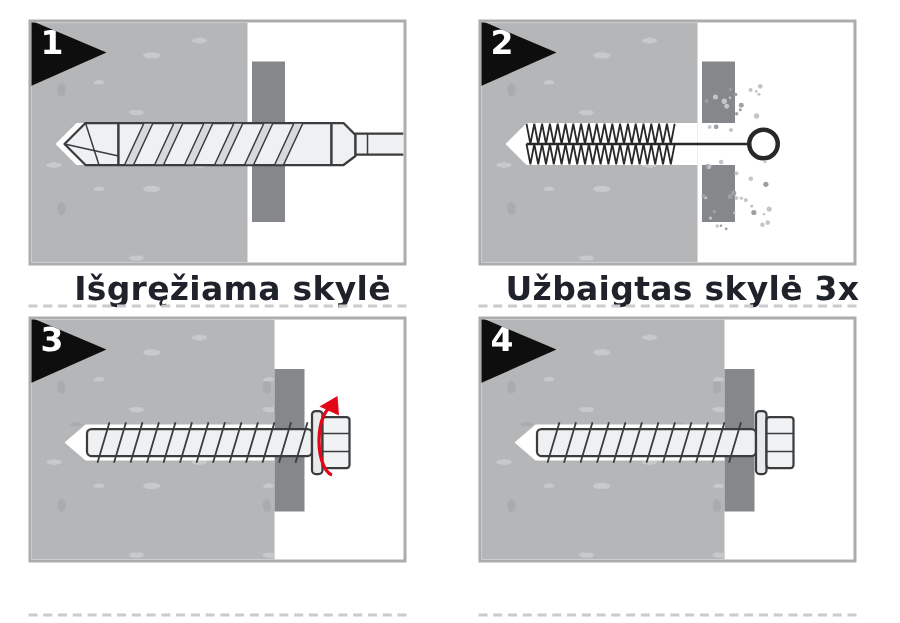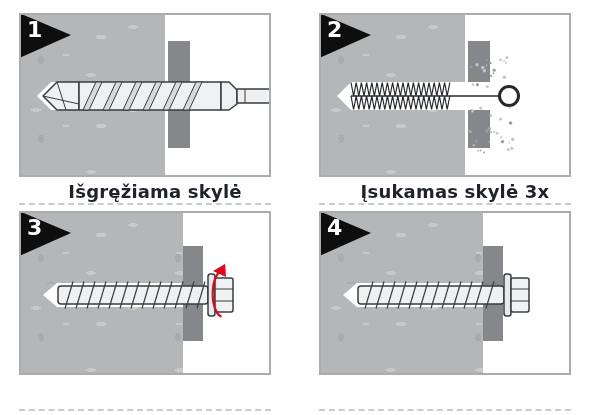--- a/index.html
+++ b/index.html
@@ -25,21 +25,21 @@
   .c-wide{width:162px}
   .plate{position:absolute;background:var(--plate);}
   .plate-a{left:147px;top:26px;width:22px;height:41px}
   .plate-b{left:147px;top:95px;width:22px;height:38px}
   .plate-c{left:162px;top:33px;width:20px;height:95px}
   .art{position:absolute;left:0;top:0;width:248px;height:160px;display:block}
   .badge{position:absolute;left:-2px;top:-2px;width:52px;height:48px;background:var(--badge);
          clip-path:polygon(0 0,100% 46%,0 94%);}
   .badge-num{position:absolute;left:8px;top:4px;color:#fff;font-weight:bold;font-size:22px;
              font-family:"DejaVu Sans",sans-serif;}
-  .caption{position:absolute;width:260px;text-align:center;font-weight:bold;font-size:18px;
+  .caption{position:absolute;width:260px;text-align:center;font-weight:bold;font-size:22px;
            color:var(--caption);letter-spacing:.2px;}
   .cap1{left:25px;top:181px}
   .cap2{left:325px;top:181px}
   .cap3{left:25px;top:380px}
   .cap4{left:325px;top:380px}
   .rule{position:absolute;width:252px;height:0;border-top:2px dashed var(--rule);}
   .r1a{left:19px;top:203px}
   .r1b{left:319px;top:203px}
   .r2a{left:19px;top:409px}
   .r2b{left:319px;top:409px}
@@ -135,21 +135,21 @@
           <circle cx="190.85239049739903" cy="133.37462283397326" r="1.56" fill="#c3c6c8"></circle>
           <circle cx="152.6928019396437" cy="130.40056286624167" r="1.08" fill="#c3c6c8"></circle>
           <circle cx="148.04644195569563" cy="115.88972965301946" r="1.36" fill="#9ba0a3"></circle>
           <circle cx="180.18153690753388" cy="122.40106446214486" r="1.06" fill="#c3c6c8"></circle>
         </g>
       </svg>
     <div class="badge">
       <span class="badge-num">2</span>
     </div>
   </section>
-  <div class="caption cap2">Įsukamas skylė 3x</div>
+  <div class="caption cap2">Užbaigtas skylė 3x</div>
 
   <div class="rule r1a"></div>
   <div class="rule r1b"></div>
 
   <section class="panel p3">
     <div class="concrete c-wide"></div>
     <div class="plate plate-c"></div>
     <svg class="art" viewBox="0 0 248 160">
         <polygon points="22,82 36,70 162,70 162,94 36,94" fill="#fff"></polygon>
         <g stroke="#3a3c3e" fill="#eef0f1" stroke-linejoin="round">

